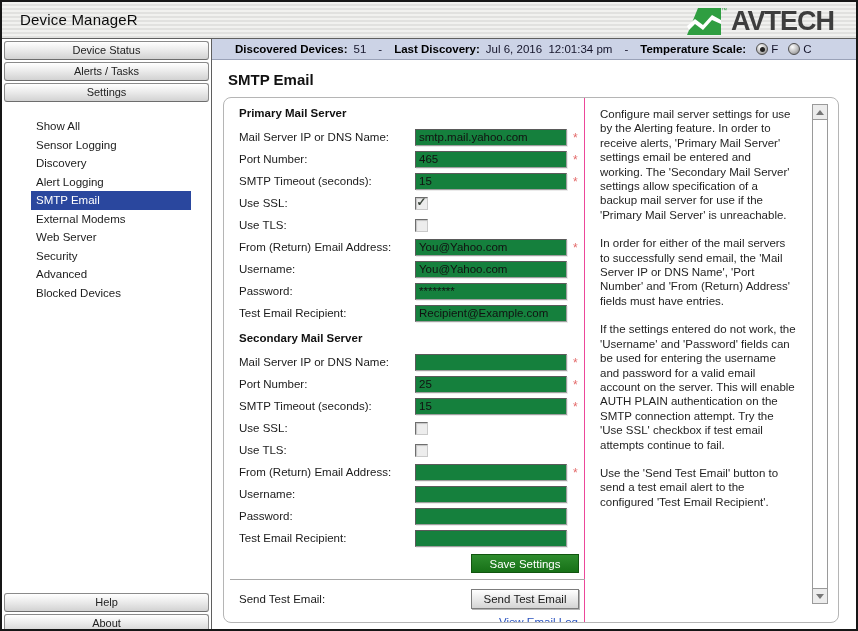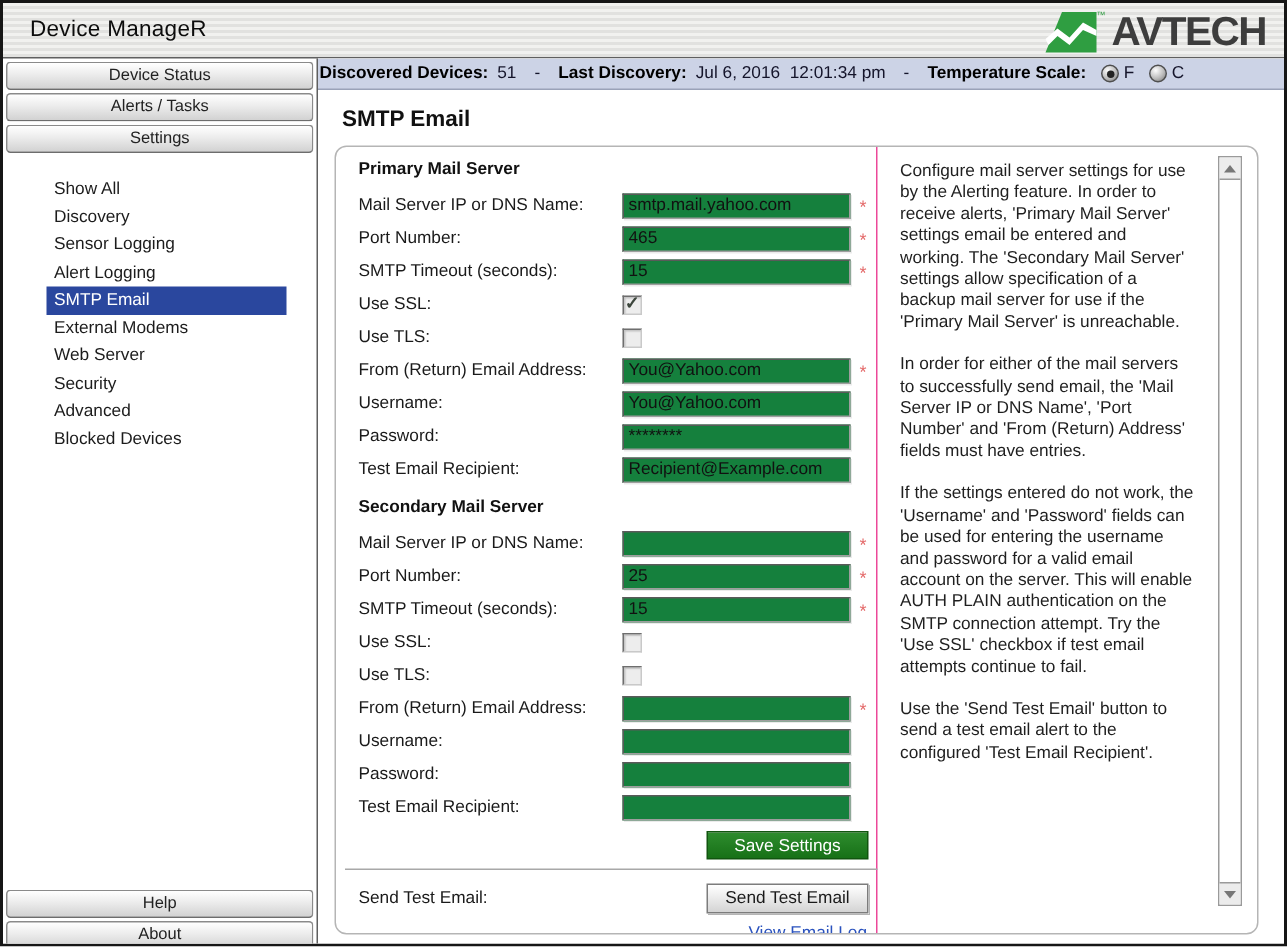--- a/index.html
+++ b/index.html
@@ -11,21 +11,21 @@
     border:2px solid #161616; background:#fff; overflow:hidden;
   }
 
   
   .header {
     position:relative; height:37px;
     background:repeating-linear-gradient(180deg,#f1f1ef 0px,#f1f1ef 2px,#e1e1df 2px,#e1e1df 4px);
     border-bottom:1px solid #5f5f5f;
   }
   .app-title { position:absolute; left:18px; top:9px; font-size:15px; font-weight:normal; color:#0c0c0c; letter-spacing:.2px; }
-  .logo { position:absolute; right:12px; top:4px; display:flex; align-items:center; }
+  .logo { position:absolute; right:22px; top:4px; display:flex; align-items:center; }
   .logo svg { display:block; }
   .brand-text { font-size:27px; font-weight:bold; color:#3d3d3d; letter-spacing:-1px; margin-left:4px; line-height:28px; }
 
   
   .body-row { display:flex; height:598px; }
   .sidebar {
     width:210px; border-right:1px solid #5f5f5f; background:#fff;
     display:flex; flex-direction:column; flex:none;
   }
   .content { flex:1; background:#fff; position:relative; overflow:hidden; }
@@ -44,21 +44,21 @@
     font-size:11.5px; color:#1c1c1c; line-height:14.5px; cursor:default;
   }
   .nav-item.selected { background:#2a479e; color:#fff; }
   .side-spacer { flex:1; }
   .side-bottom { padding-bottom:2px; }
 
   
   .statusbar {
     height:21px; background:#ccd3e6; border-bottom:1px solid #9aa2b8;
     display:flex; align-items:center; font-size:11.5px; color:#14142a;
-    padding-left:1px; white-space:pre;
+    padding-left:23px; white-space:pre;
   }
   .statusbar b { color:#000; }
   .sb-sep { margin:0 12px; color:#14142a; }
   .sb-gap { margin-left:6px; }
   .radio {
     display:inline-flex; align-items:center; justify-content:center;
     width:12px; height:12px; border-radius:50%; margin:0 3px 0 10px;
     background:radial-gradient(circle at 35% 30%, #fdfdfd 0%, #bcbcbc 55%, #767676 100%);
     border:1px solid #4e4e4e; vertical-align:-2px;
   }
@@ -146,22 +146,22 @@
 
   <div class="body-row">
 
     <div class="sidebar">
       <div class="side-btn first">Device Status</div>
       <div class="side-btn">Alerts / Tasks</div>
       <div class="side-btn">Settings</div>
 
       <div class="nav">
         <div class="nav-item">Show All</div>
+        <div class="nav-item">Sensor Logging</div>
         <div class="nav-item">Discovery</div>
-        <div class="nav-item">Sensor Logging</div>
         <div class="nav-item">Alert Logging</div>
         <div class="nav-item selected">SMTP Email</div>
         <div class="nav-item">External Modems</div>
         <div class="nav-item">Web Server</div>
         <div class="nav-item">Security</div>
         <div class="nav-item">Advanced</div>
         <div class="nav-item">Blocked Devices</div>
       </div>
 
       <div class="side-spacer"></div>

